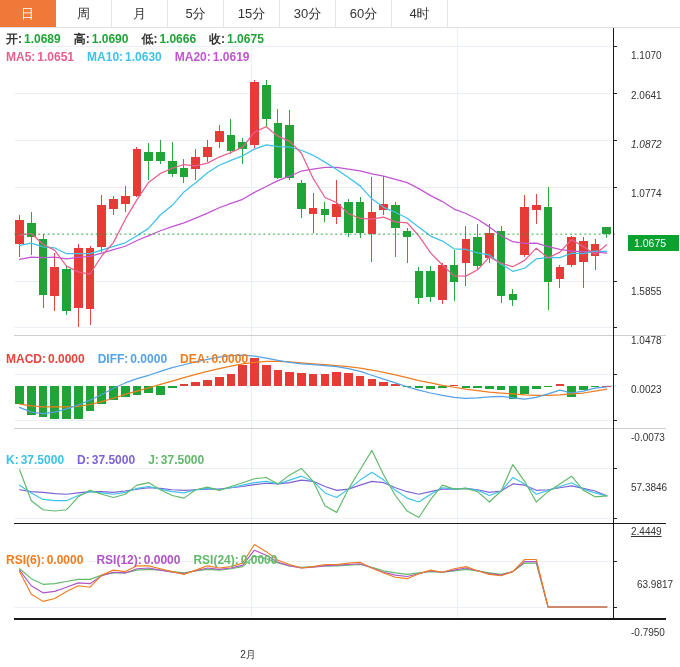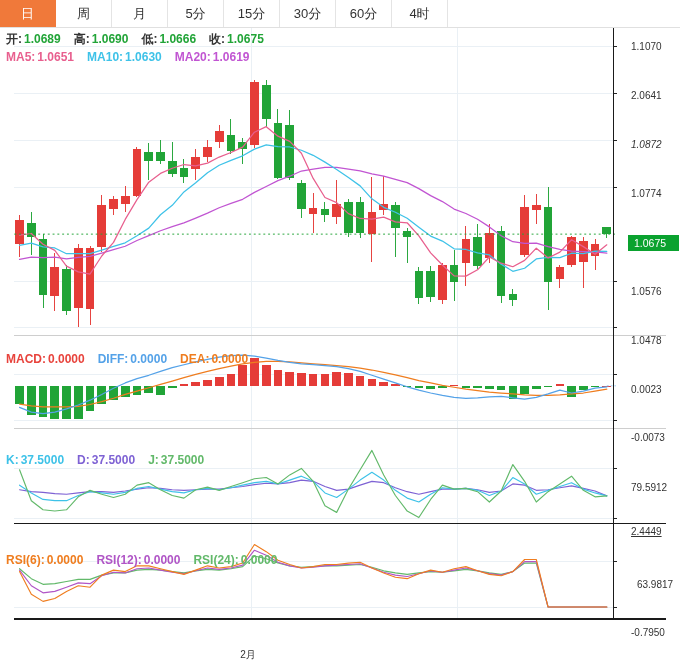--- a/index.html
+++ b/index.html
@@ -252,29 +252,29 @@
         <line x1="625.5" y1="585" x2="629.5" y2="585" stroke="#1a1a1a" shape-rendering="crispEdges"></line>
         <line x1="625.5" y1="633" x2="629.5" y2="633" stroke="#1a1a1a" shape-rendering="crispEdges"></line>
       </svg>
     <div id="overlay">
       <div id="price-badge">1.0675</div>
     <div class="hdr" style="top: 4px;"><span class="pair"><span class="lab" style="color: rgb(51, 51, 51);">开:</span><span class="val" style="color: rgb(33, 164, 55);">1.0689</span></span><span class="pair"><span class="lab" style="color: rgb(51, 51, 51);">高:</span><span class="val" style="color: rgb(33, 164, 55);">1.0690</span></span><span class="pair"><span class="lab" style="color: rgb(51, 51, 51);">低:</span><span class="val" style="color: rgb(33, 164, 55);">1.0666</span></span><span class="pair"><span class="lab" style="color: rgb(51, 51, 51);">收:</span><span class="val" style="color: rgb(33, 164, 55);">1.0675</span></span></div>
         <div class="hdr" style="top: 22px;"><span class="pair"><span class="lab" style="color: rgb(232, 95, 142);">MA5:</span><span class="val" style="color: rgb(232, 95, 142);">1.0651</span></span><span class="pair"><span class="lab" style="color: rgb(62, 194, 232);">MA10:</span><span class="val" style="color: rgb(62, 194, 232);">1.0630</span></span><span class="pair"><span class="lab" style="color: rgb(193, 85, 210);">MA20:</span><span class="val" style="color: rgb(193, 85, 210);">1.0619</span></span></div>
         <div class="hdr" style="top: 324px;"><span class="pair"><span class="lab" style="color: rgb(232, 67, 60);">MACD:</span><span class="val" style="color: rgb(232, 67, 60);">0.0000</span></span><span class="pair"><span class="lab" style="color: rgb(84, 162, 232);">DIFF:</span><span class="val" style="color: rgb(84, 162, 232);">0.0000</span></span><span class="pair"><span class="lab" style="color: rgb(239, 125, 31);">DEA:</span><span class="val" style="color: rgb(239, 125, 31);">0.0000</span></span></div>
         <div class="hdr" style="top: 425px;"><span class="pair"><span class="lab" style="color: rgb(62, 194, 232);">K:</span><span class="val" style="color: rgb(62, 194, 232);">37.5000</span></span><span class="pair"><span class="lab" style="color: rgb(126, 98, 212);">D:</span><span class="val" style="color: rgb(126, 98, 212);">37.5000</span></span><span class="pair"><span class="lab" style="color: rgb(98, 185, 106);">J:</span><span class="val" style="color: rgb(98, 185, 106);">37.5000</span></span></div>
         <div class="hdr" style="top: 525px;"><span class="pair"><span class="lab" style="color: rgb(239, 125, 31);">RSI(6):</span><span class="val" style="color: rgb(239, 125, 31);">0.0000</span></span><span class="pair"><span class="lab" style="color: rgb(176, 85, 198);">RSI(12):</span><span class="val" style="color: rgb(176, 85, 198);">0.0000</span></span><span class="pair"><span class="lab" style="color: rgb(98, 185, 106);">RSI(24):</span><span class="val" style="color: rgb(98, 185, 106);">0.0000</span></span></div>
-        <div class="ytick" style="top: 13px;">1.1070</div>
+        <div class="ytick" style="top: 22px;">1.1070</div>
         <div class="ytick" style="top: 62.1655px;">2.0641</div>
         <div class="ytick" style="top: 111.331px; font-style: italic;">1.0872</div>
         <div class="ytick" style="top: 160px;">1.0774</div>
-        <div class="ytick" style="top: 258.331px;">1.0576</div>
+        <div class="ytick" style="top: 258.331px;">1.5855</div>
         <div class="ytick" style="top: 307px;">1.0478</div>
         <div class="ytick" style="top: 356px;">0.0023</div>
         <div class="ytick" style="top: 404px;">-0.0073</div>
-        <div class="ytick" style="top: 454px;">79.5912</div>
+        <div class="ytick" style="top: 454px;">57.3846</div>
         <div class="ytick" style="top: 498px; text-decoration: underline;">2.4449</div>
         <div class="ytick" style="top: 551px; text-align: center;">63.9817</div>
         <div class="ytick" style="top: 599px;">-0.7950</div>
         <div class="xlab" style="left: 233px;">2月</div>
         <div class="xlab" style="left: 448px; margin-top: 32px;">3月</div>
       </div>
   </div>
 </div>
 
 </body></html>

